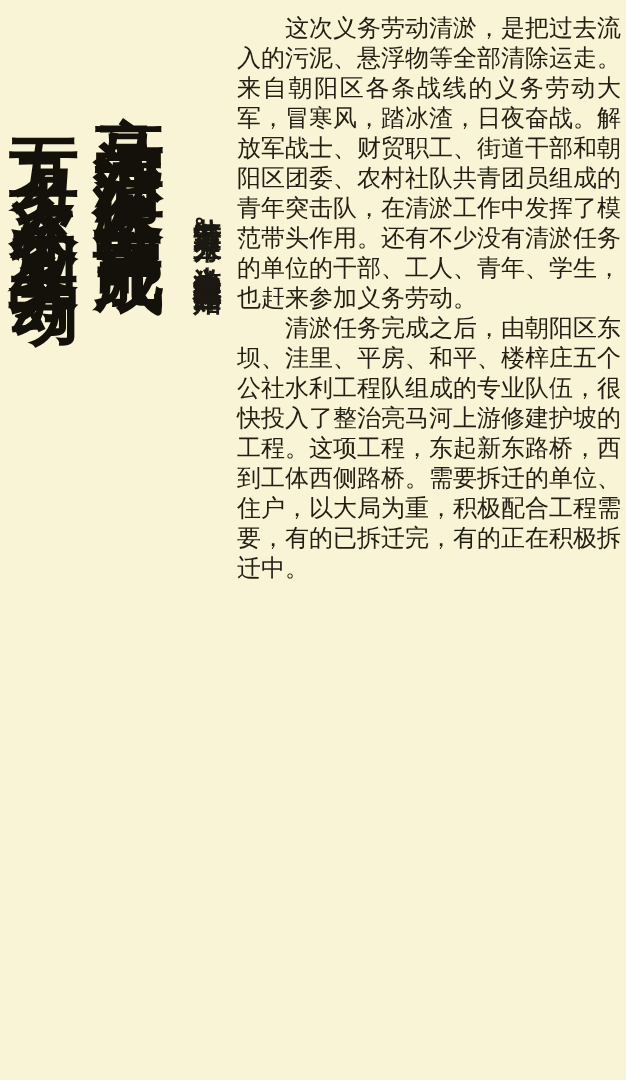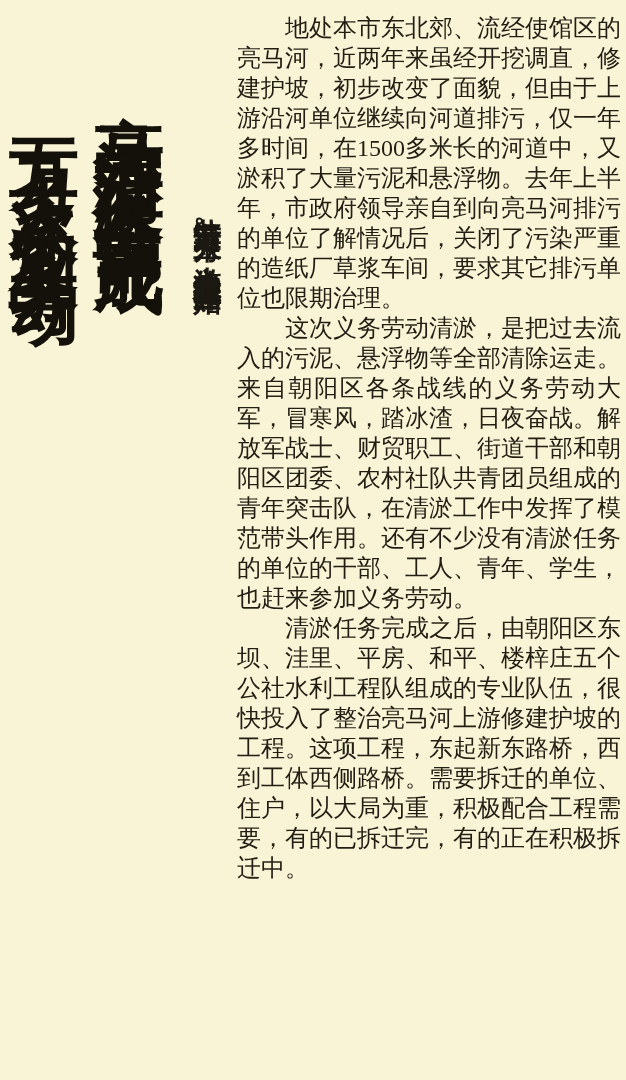--- a/index.html
+++ b/index.html
@@ -68,18 +68,17 @@
 
 <div class="page">
 
   <div class="v-col headline-secondary">五万多人次参加义务劳动</div>
 
   <div class="v-col headline-main">亮马河清淤任务全部完成</div>
 
   <div class="v-col subheadline">共清淤近三万立方米。上游修建护坡工程已经开始</div>
 
   <div class="article-body">
-    <p>地处本市东北郊、流经使馆区的亮马河，近两年来虽经开挖调直，修建护坡，初步改变了面貌，但由于上游沿河单位继续向河道排污，仅一年多时间，在1500多米长的河道中，又淤积了大量污泥和悬浮物。去年上半年，市政府领导亲自到向亮马河排污的单位了解情况后，关闭了污染严重的造纸厂草浆车间，要求其它排污单位也限期治理。</p>
     <p>这次义务劳动清淤，是把过去流入的污泥、悬浮物等全部清除运走。来自朝阳区各条战线的义务劳动大军，冒寒风，踏冰渣，日夜奋战。解放军战士、财贸职工、街道干部和朝阳区团委、农村社队共青团员组成的青年突击队，在清淤工作中发挥了模范带头作用。还有不少没有清淤任务的单位的干部、工人、青年、学生，也赶来参加义务劳动。</p>
     <p>清淤任务完成之后，由朝阳区东坝、洼里、平房、和平、楼梓庄五个公社水利工程队组成的专业队伍，很快投入了整治亮马河上游修建护坡的工程。这项工程，东起新东路桥，西到工体西侧路桥。需要拆迁的单位、住户，以大局为重，积极配合工程需要，有的已拆迁完，有的正在积极拆迁中。</p>
   </div>
 
 </div>
 
 </body></html>

